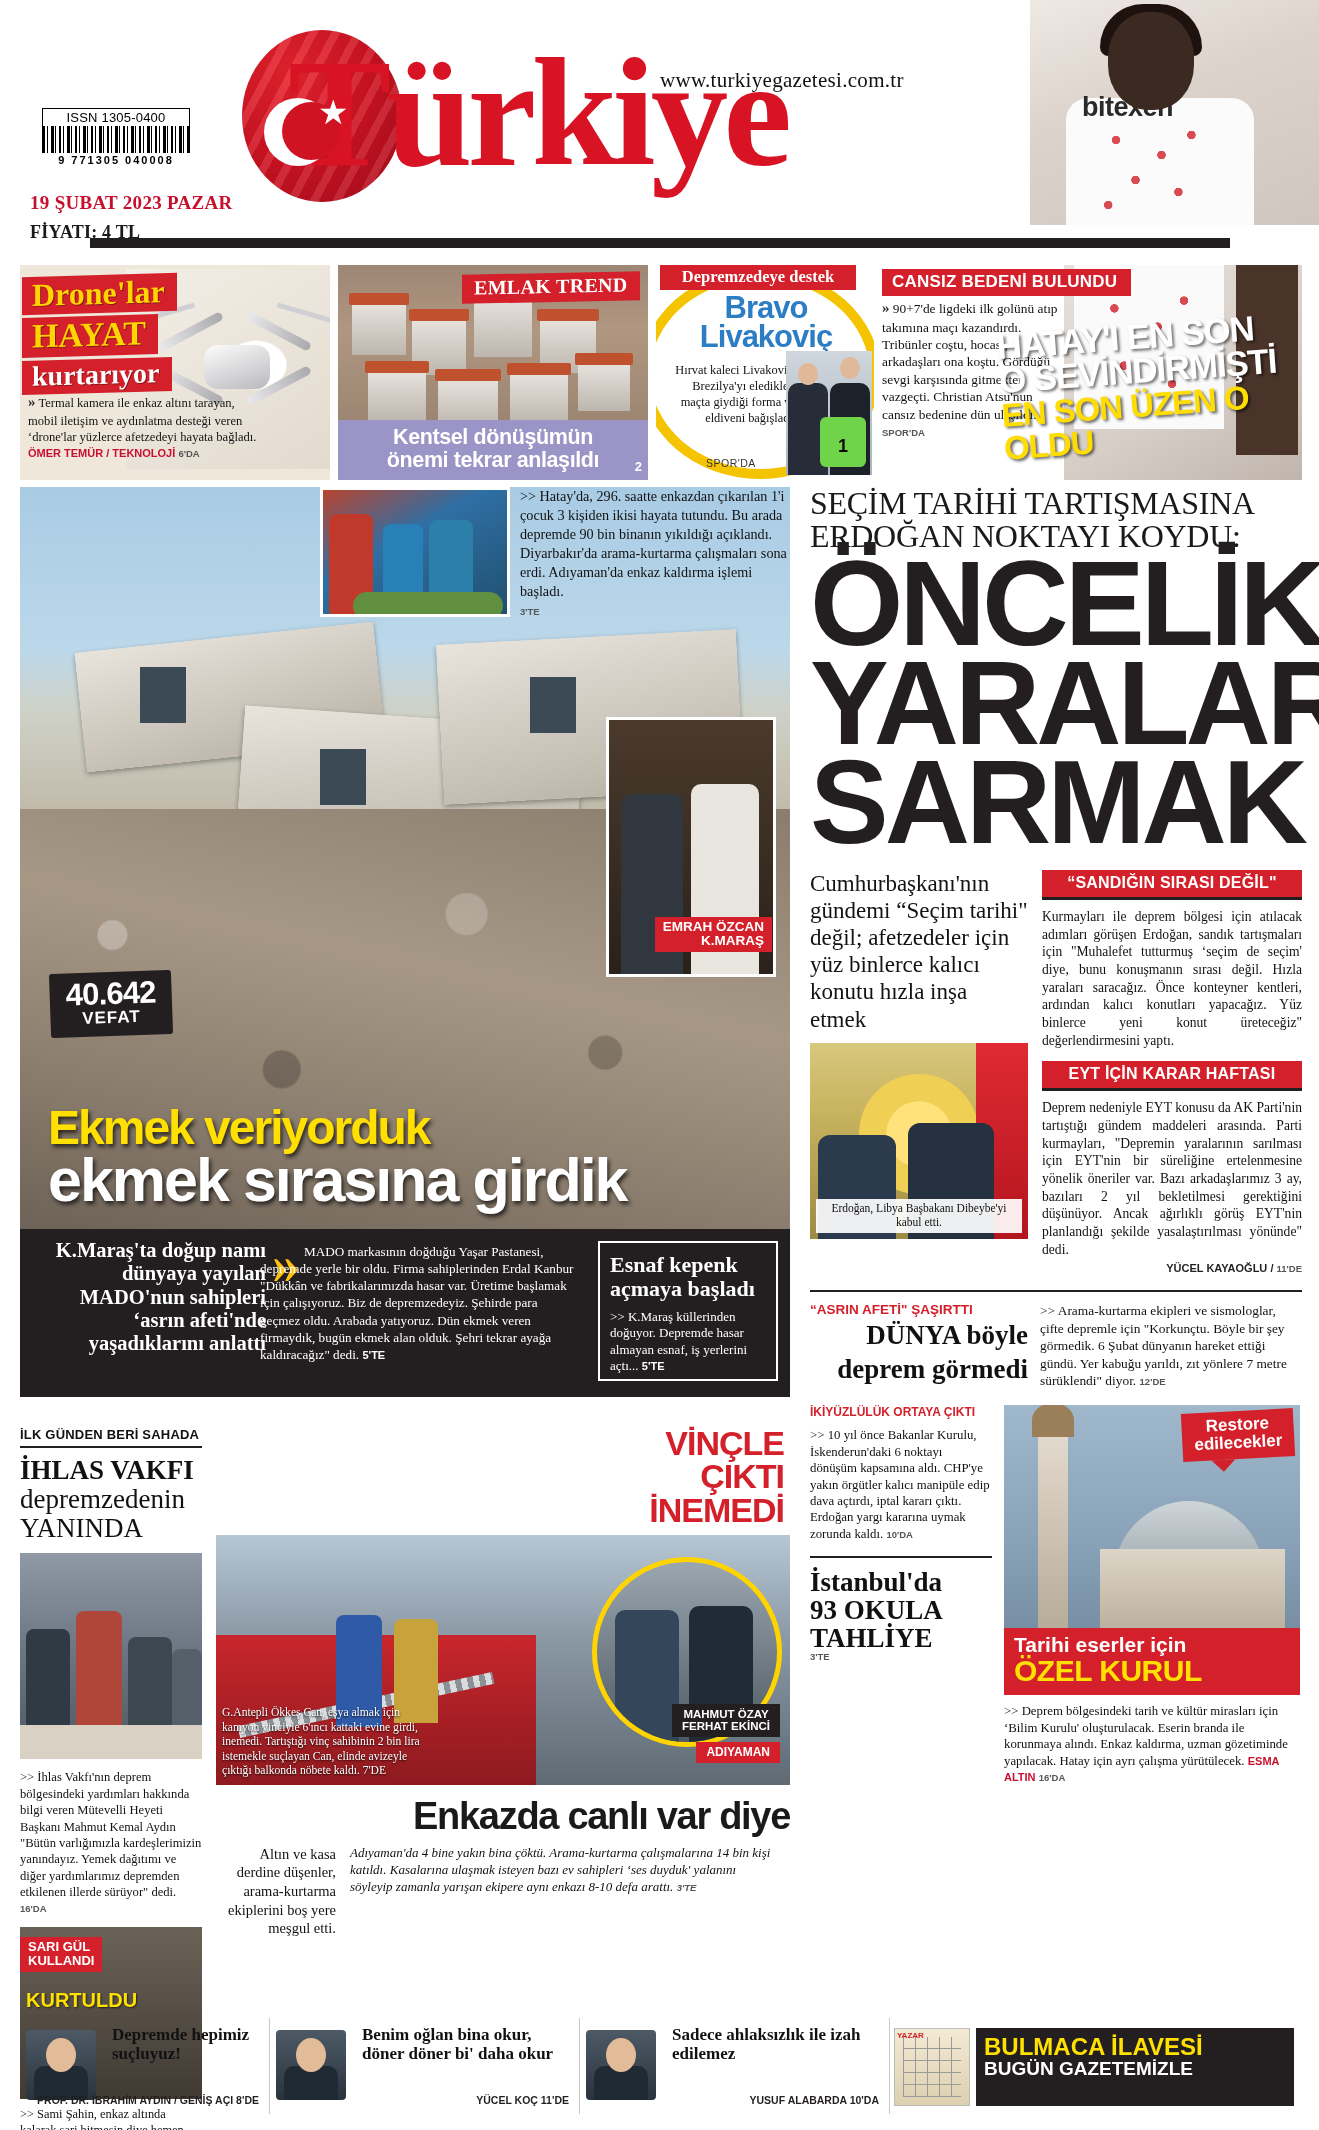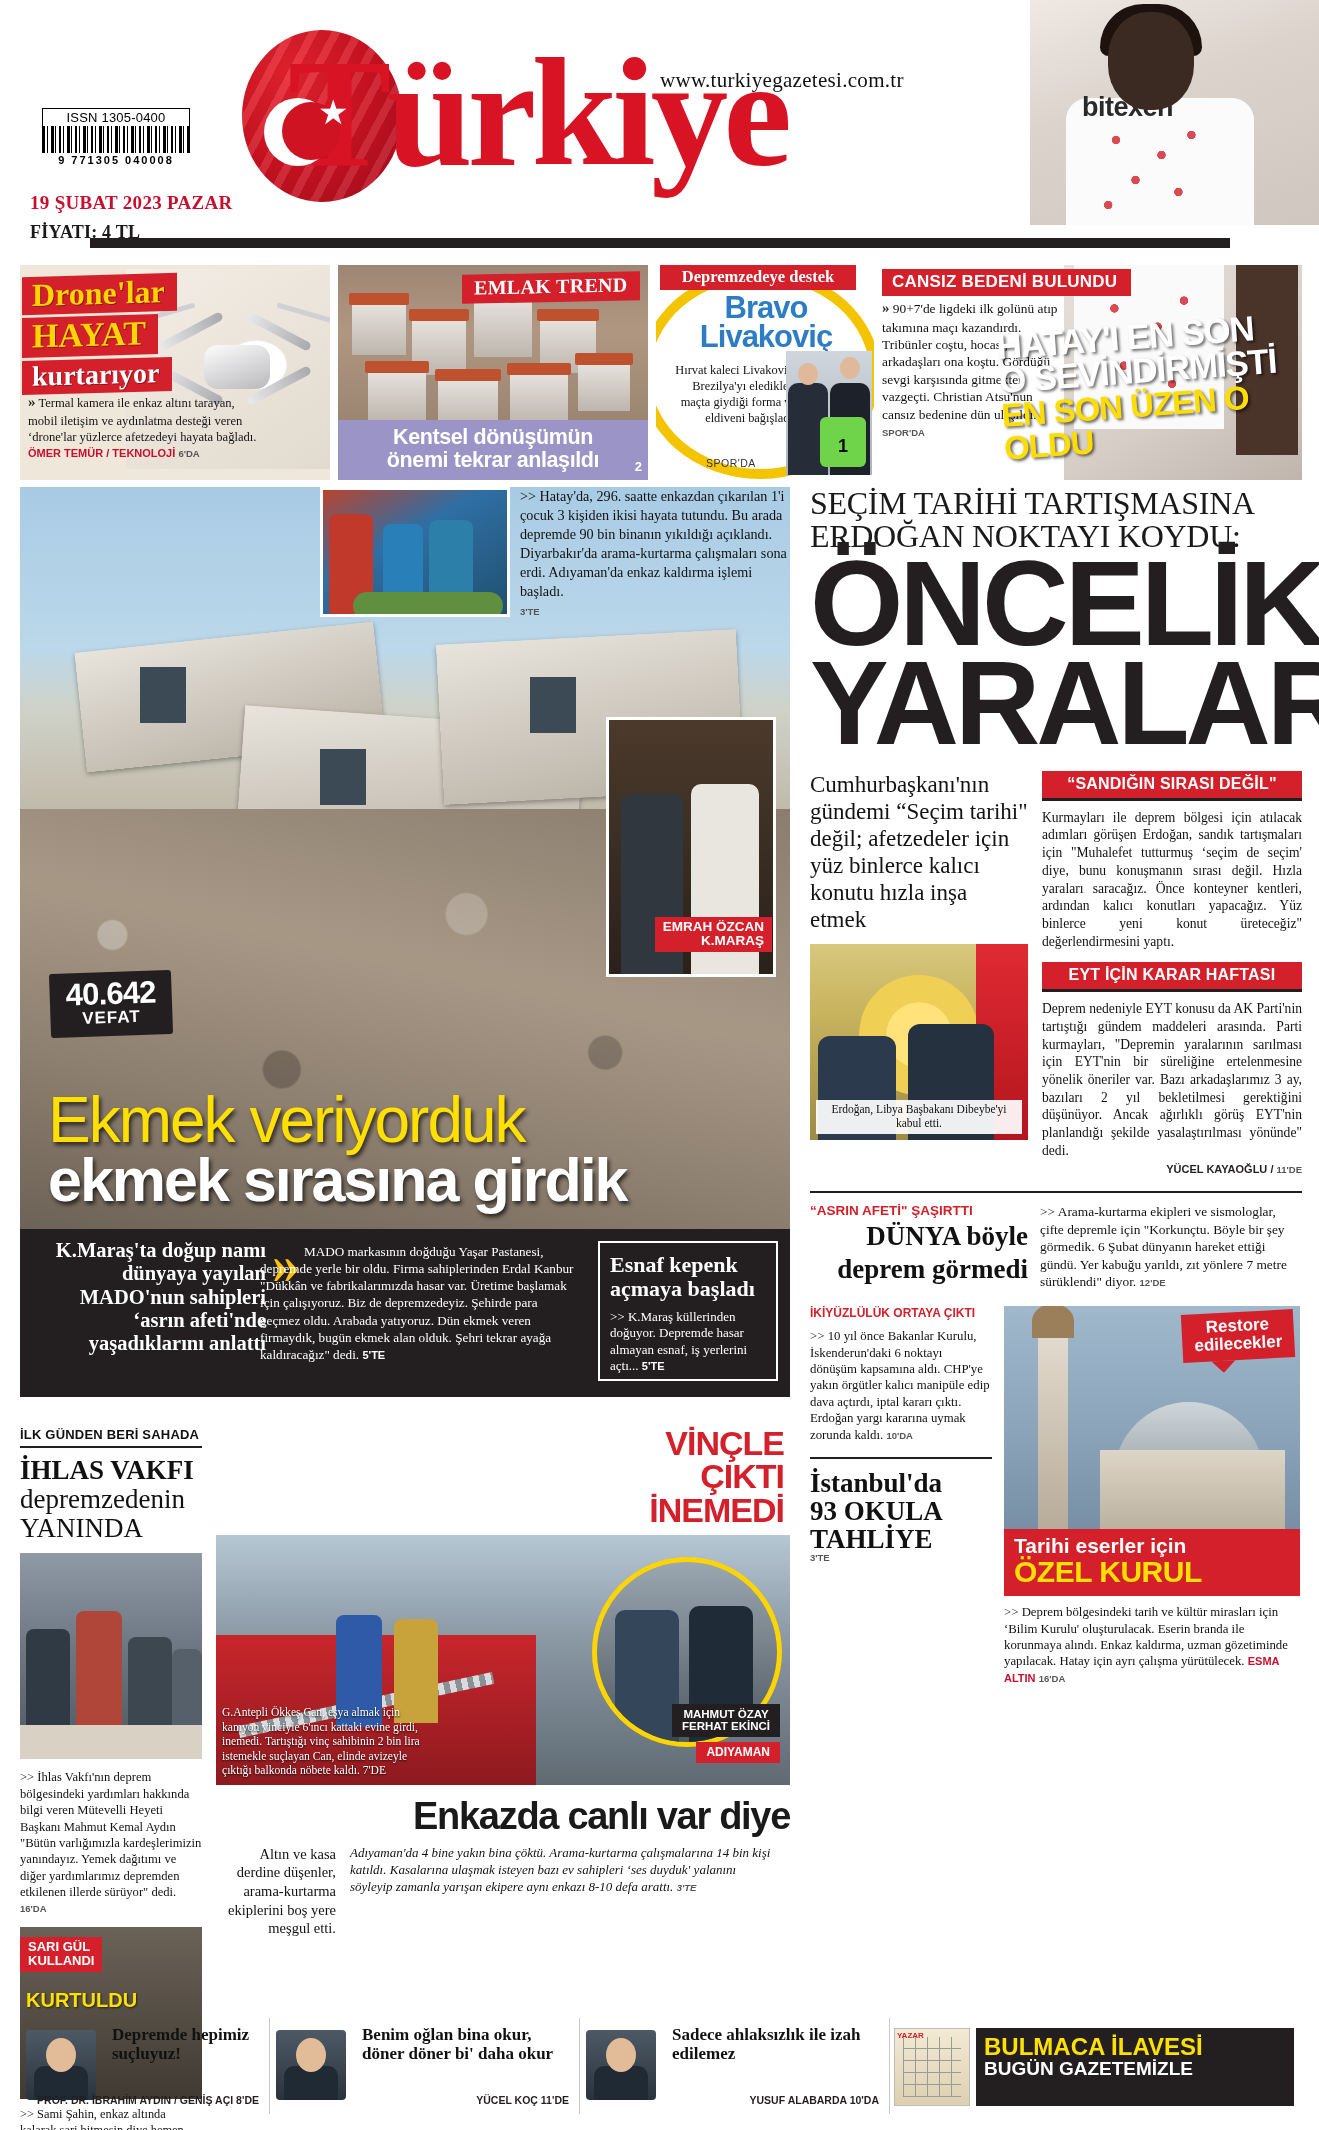--- a/index.html
+++ b/index.html
@@ -337,22 +337,22 @@
     font-size: 31px; line-height: 1; letter-spacing: -.8px;
   }
   .vefat-lbl {
     font-family: "Liberation Sans", sans-serif; font-weight: bold;
     font-size: 17px; line-height: 1.1; letter-spacing: 1px;
   }
   .bread-hl {
     position: absolute; left: 28px; bottom: 18px; width: 720px; z-index: 8;
   }
   .bread-1 {
-    font-family: "Liberation Sans", sans-serif; font-weight: normal;
-    font-size: 64px; line-height: .96; color: #ffe000; letter-spacing: -2px;
+    font-family: "Liberation Sans", sans-serif; font-weight: bold;
+    font-size: 48px; line-height: .96; color: #ffe000; letter-spacing: -2px;
     text-shadow: 2px 3px 4px rgba(0,0,0,.7);
   }
   .bread-2 {
     font-family: "Liberation Sans", sans-serif; font-weight: bold;
     font-size: 61px; line-height: .98; color: #fff; letter-spacing: -2px;
     text-shadow: 2px 3px 4px rgba(0,0,0,.7);
   }
   .emrah-inset {
     position: absolute; right: 14px; top: 230px; width: 170px; height: 260px;
     border: 3px solid #fff; overflow:hidden; z-index: 7;
@@ -875,20 +875,21 @@
         </div>
       </div>
     </div>
 
     <div class="right-col">
       <div class="kicker-2">SEÇİM TARİHİ TARTIŞMASINA</div>
       <div class="kicker-2">ERDOĞAN NOKTAYI KOYDU:</div>
 
       <div class="mega mega-1">ÖNCELİK</div>
       <div class="mega mega-2">YARALARI</div>
+      <div class="mega mega-3">SARMAK</div>
 
       <div class="sub-grid">
         <div class="sub-left">
           <div class="sub-deck">Cumhurbaşkanı'nın gündemi “Seçim tarihi" değil; afetzedeler için yüz binlerce kalıcı konutu hızla inşa etmek</div>
           <div class="erdo-photo">
             <div class="ep-sun"></div>
             <div class="ep-flag"></div>
             <div class="ep-man" style="left:8px;width:78px;height:104px;background:#2b3a4d;"></div>
             <div class="ep-man" style="left:98px;width:86px;height:116px;background:#25313f;"></div>
             <div class="erdo-cap">Erdoğan, Libya Başbakanı Dibeybe'yi kabul etti.</div>

